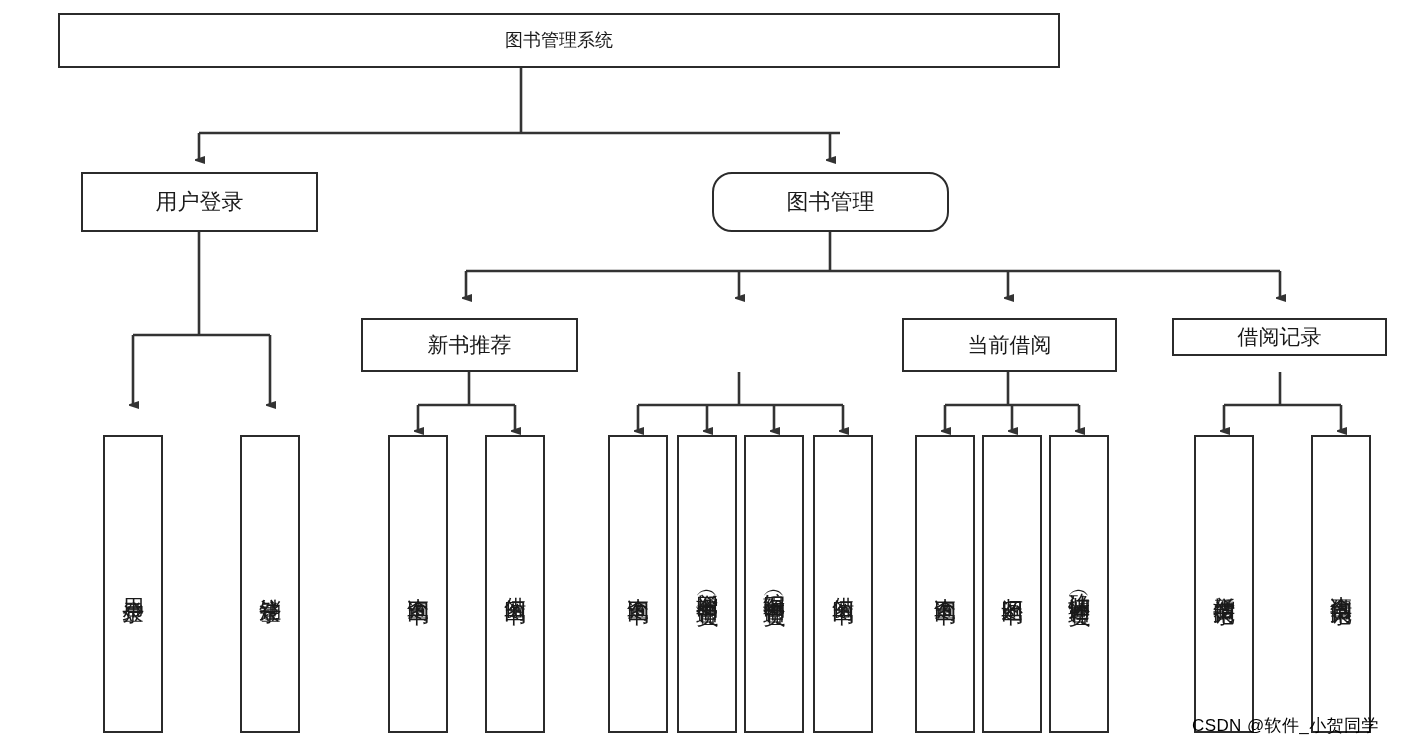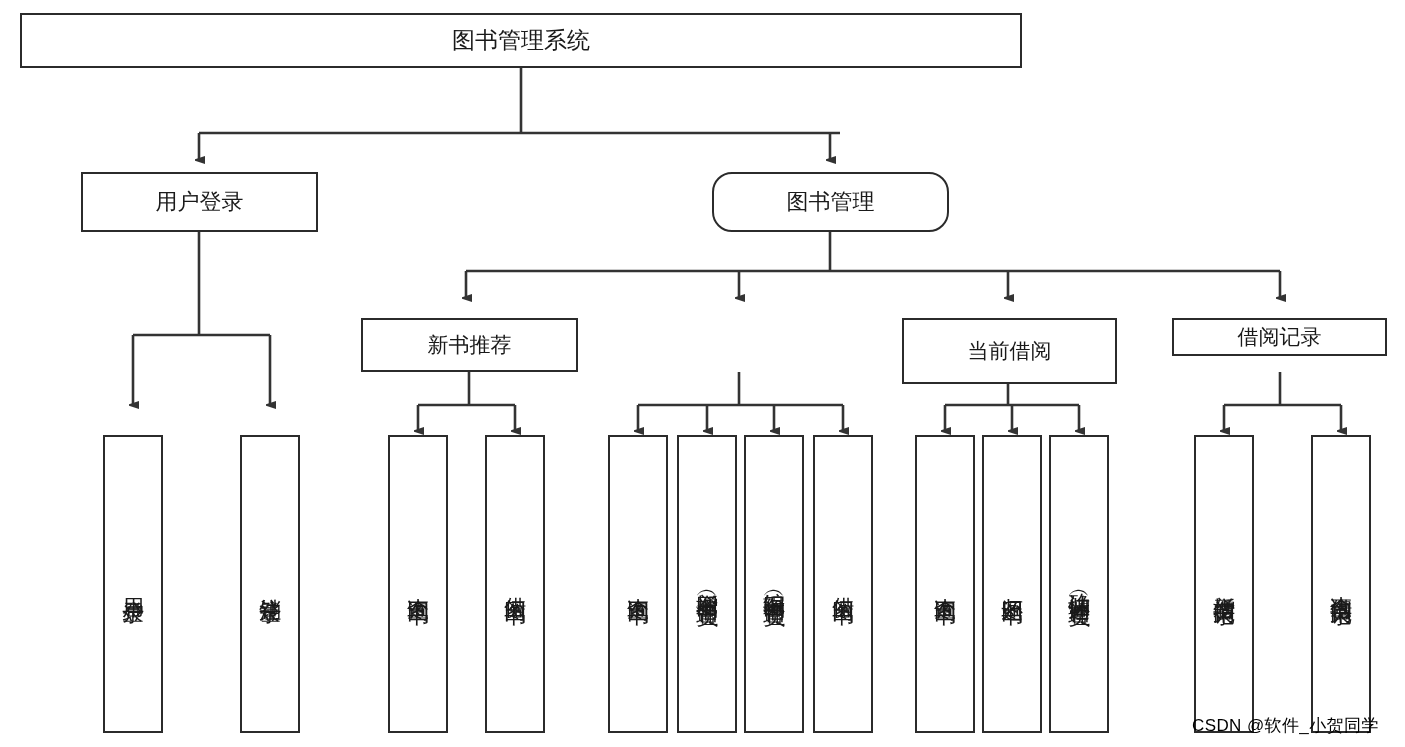--- a/index.html
+++ b/index.html
@@ -30,21 +30,22 @@
     position: absolute;
     box-sizing: border-box;
     background: #ffffff;
     border: 2.5px solid #2b2b2b;
     display: flex;
     align-items: center;
     justify-content: center;
     color: #1a1a1a;
   }
   .node.root {
-    font-size: 23px;
+    font-size: 18px;
+    margin-left: 38px;
   }
   .node.level2 {
     font-size: 22px;
   }
   .node.level3 {
     font-size: 21px;
   }
   .node.leaf {
     font-size: 22px;
     padding: 6px 0;
@@ -133,21 +134,21 @@
   <div class="node level2" style="left:81px; top:172px; width:237px; height:60px;">
     <span class="label">用户登录</span>
   </div>
   <div class="node level2" style="left:712px; top:172px; width:237px; height:60px;border-radius:20px;">
     <span class="label">图书管理</span>
   </div>
 
   <div class="node level3" style="left:361px; top:318px; width:217px; height:54px;">
     <span class="label">新书推荐</span>
   </div>
-  <div class="node level3" style="left:902px; top:318px; width:215px; height:66px;">
+  <div class="node level3" style="left:902px; top:318px; width:215px; height:54px;">
     <span class="label">当前借阅</span>
   </div>
   <div class="node level3" style="left:1172px; top:318px; width:215px; height:38px;">
     <span class="label">借阅记录</span>
   </div>
 
   <div class="node leaf" style="left:103px; top:435px; width:60px; height:298px;">
     <span class="label">用户登录</span>
   </div>
   <div class="node leaf" style="left:240px; top:435px; width:60px; height:298px;">

